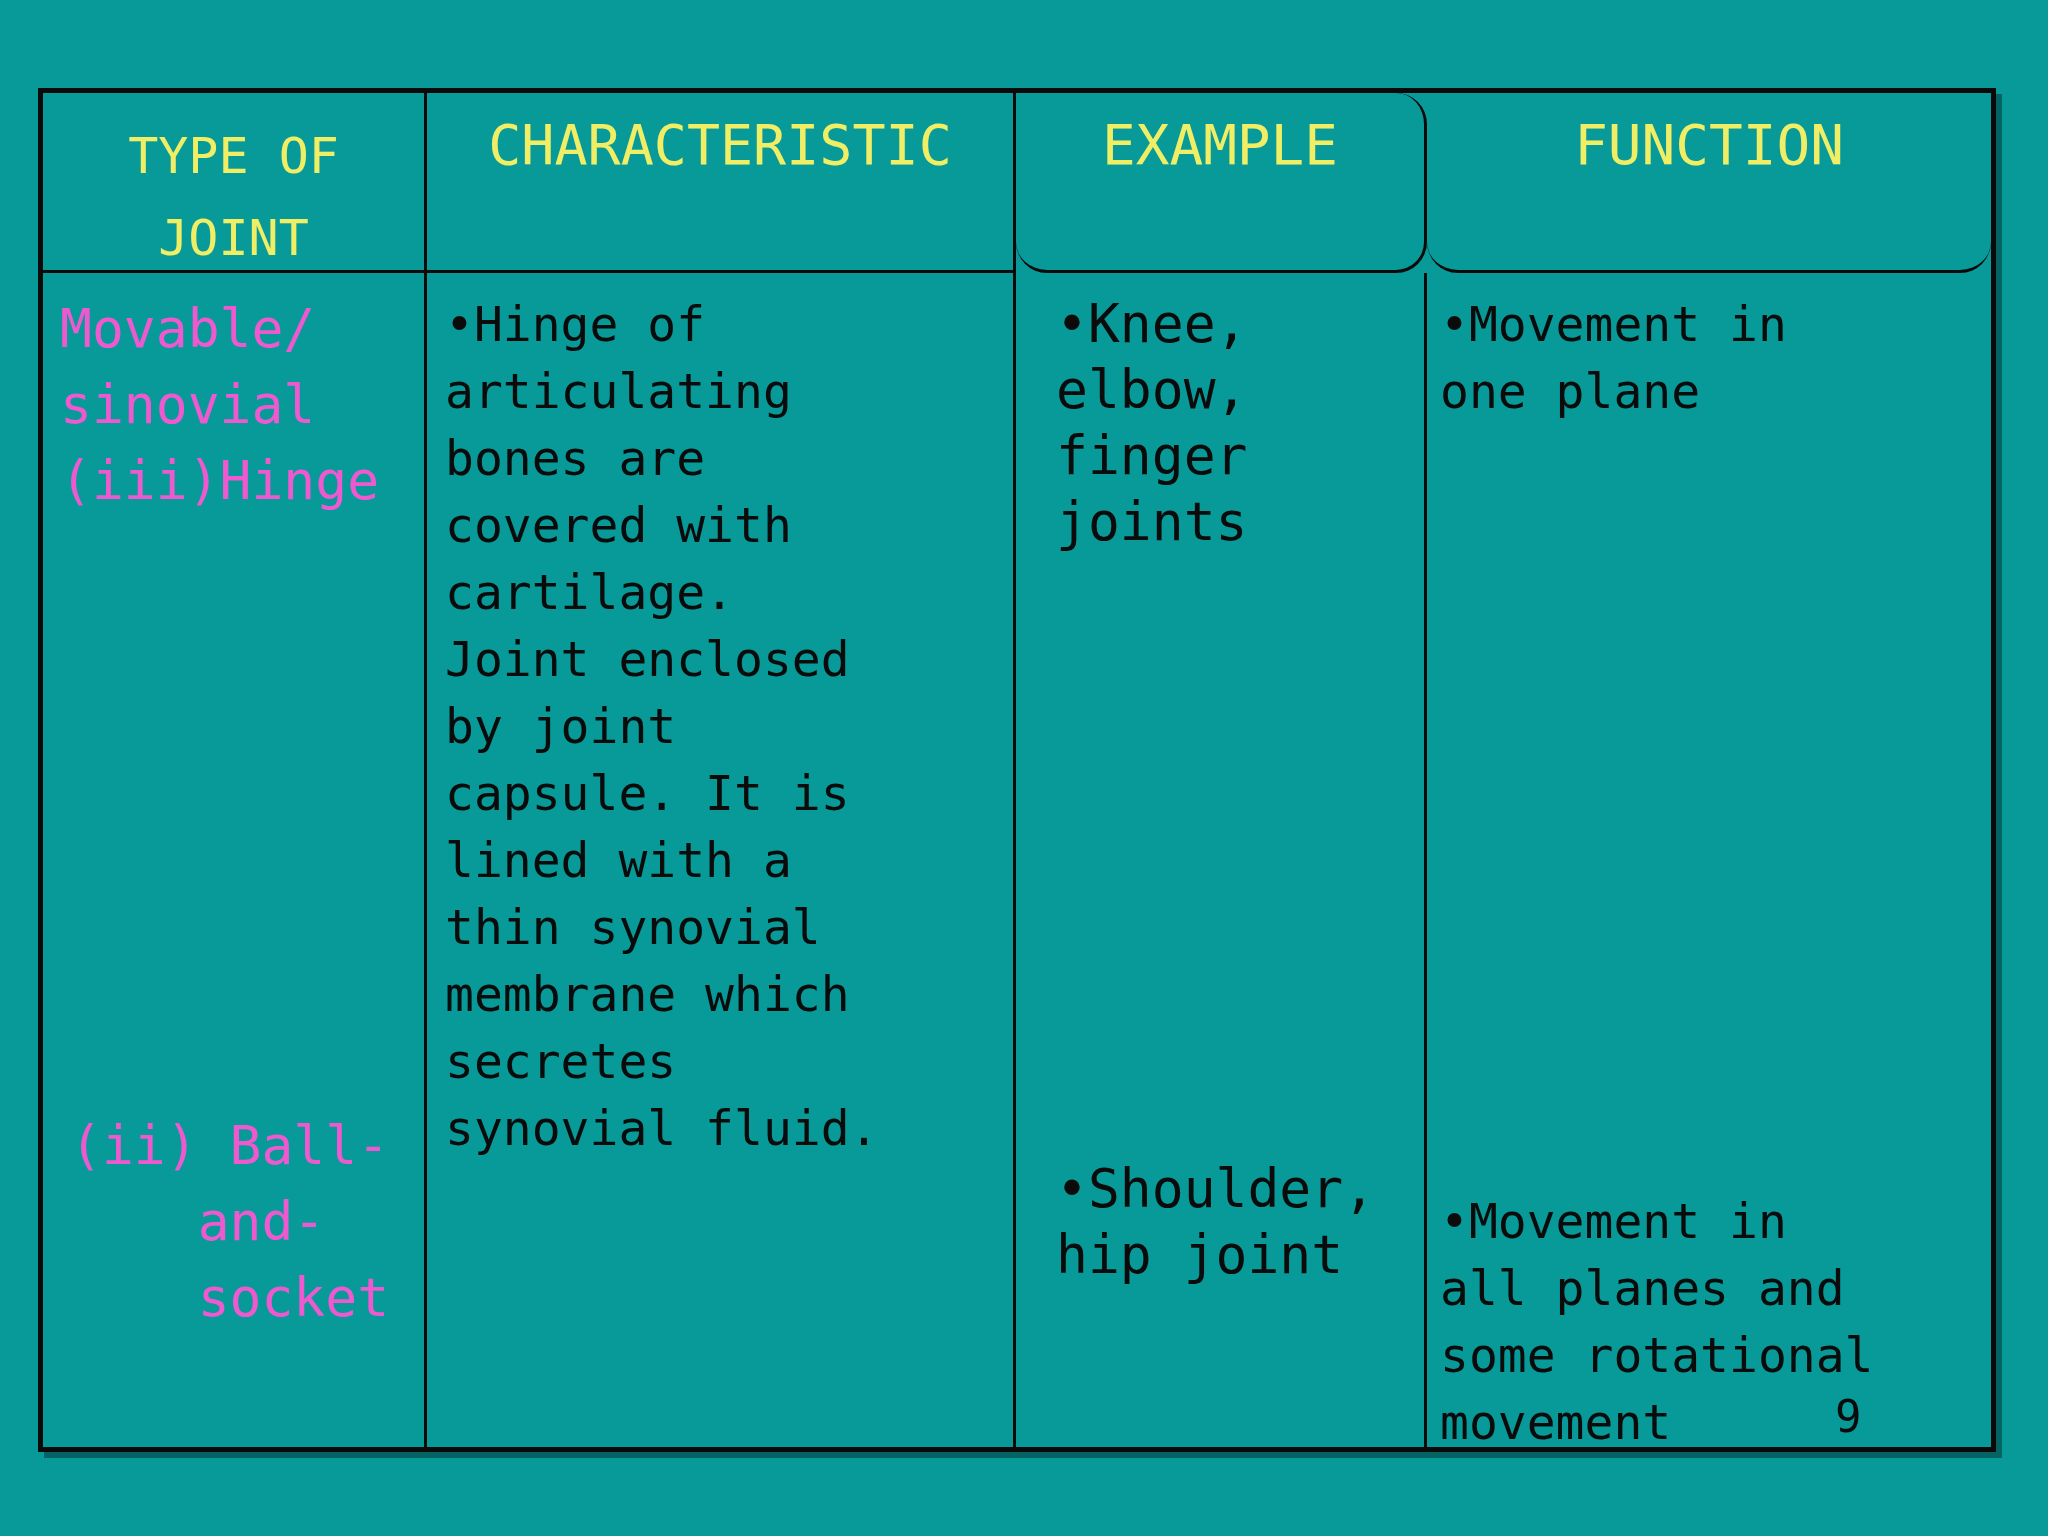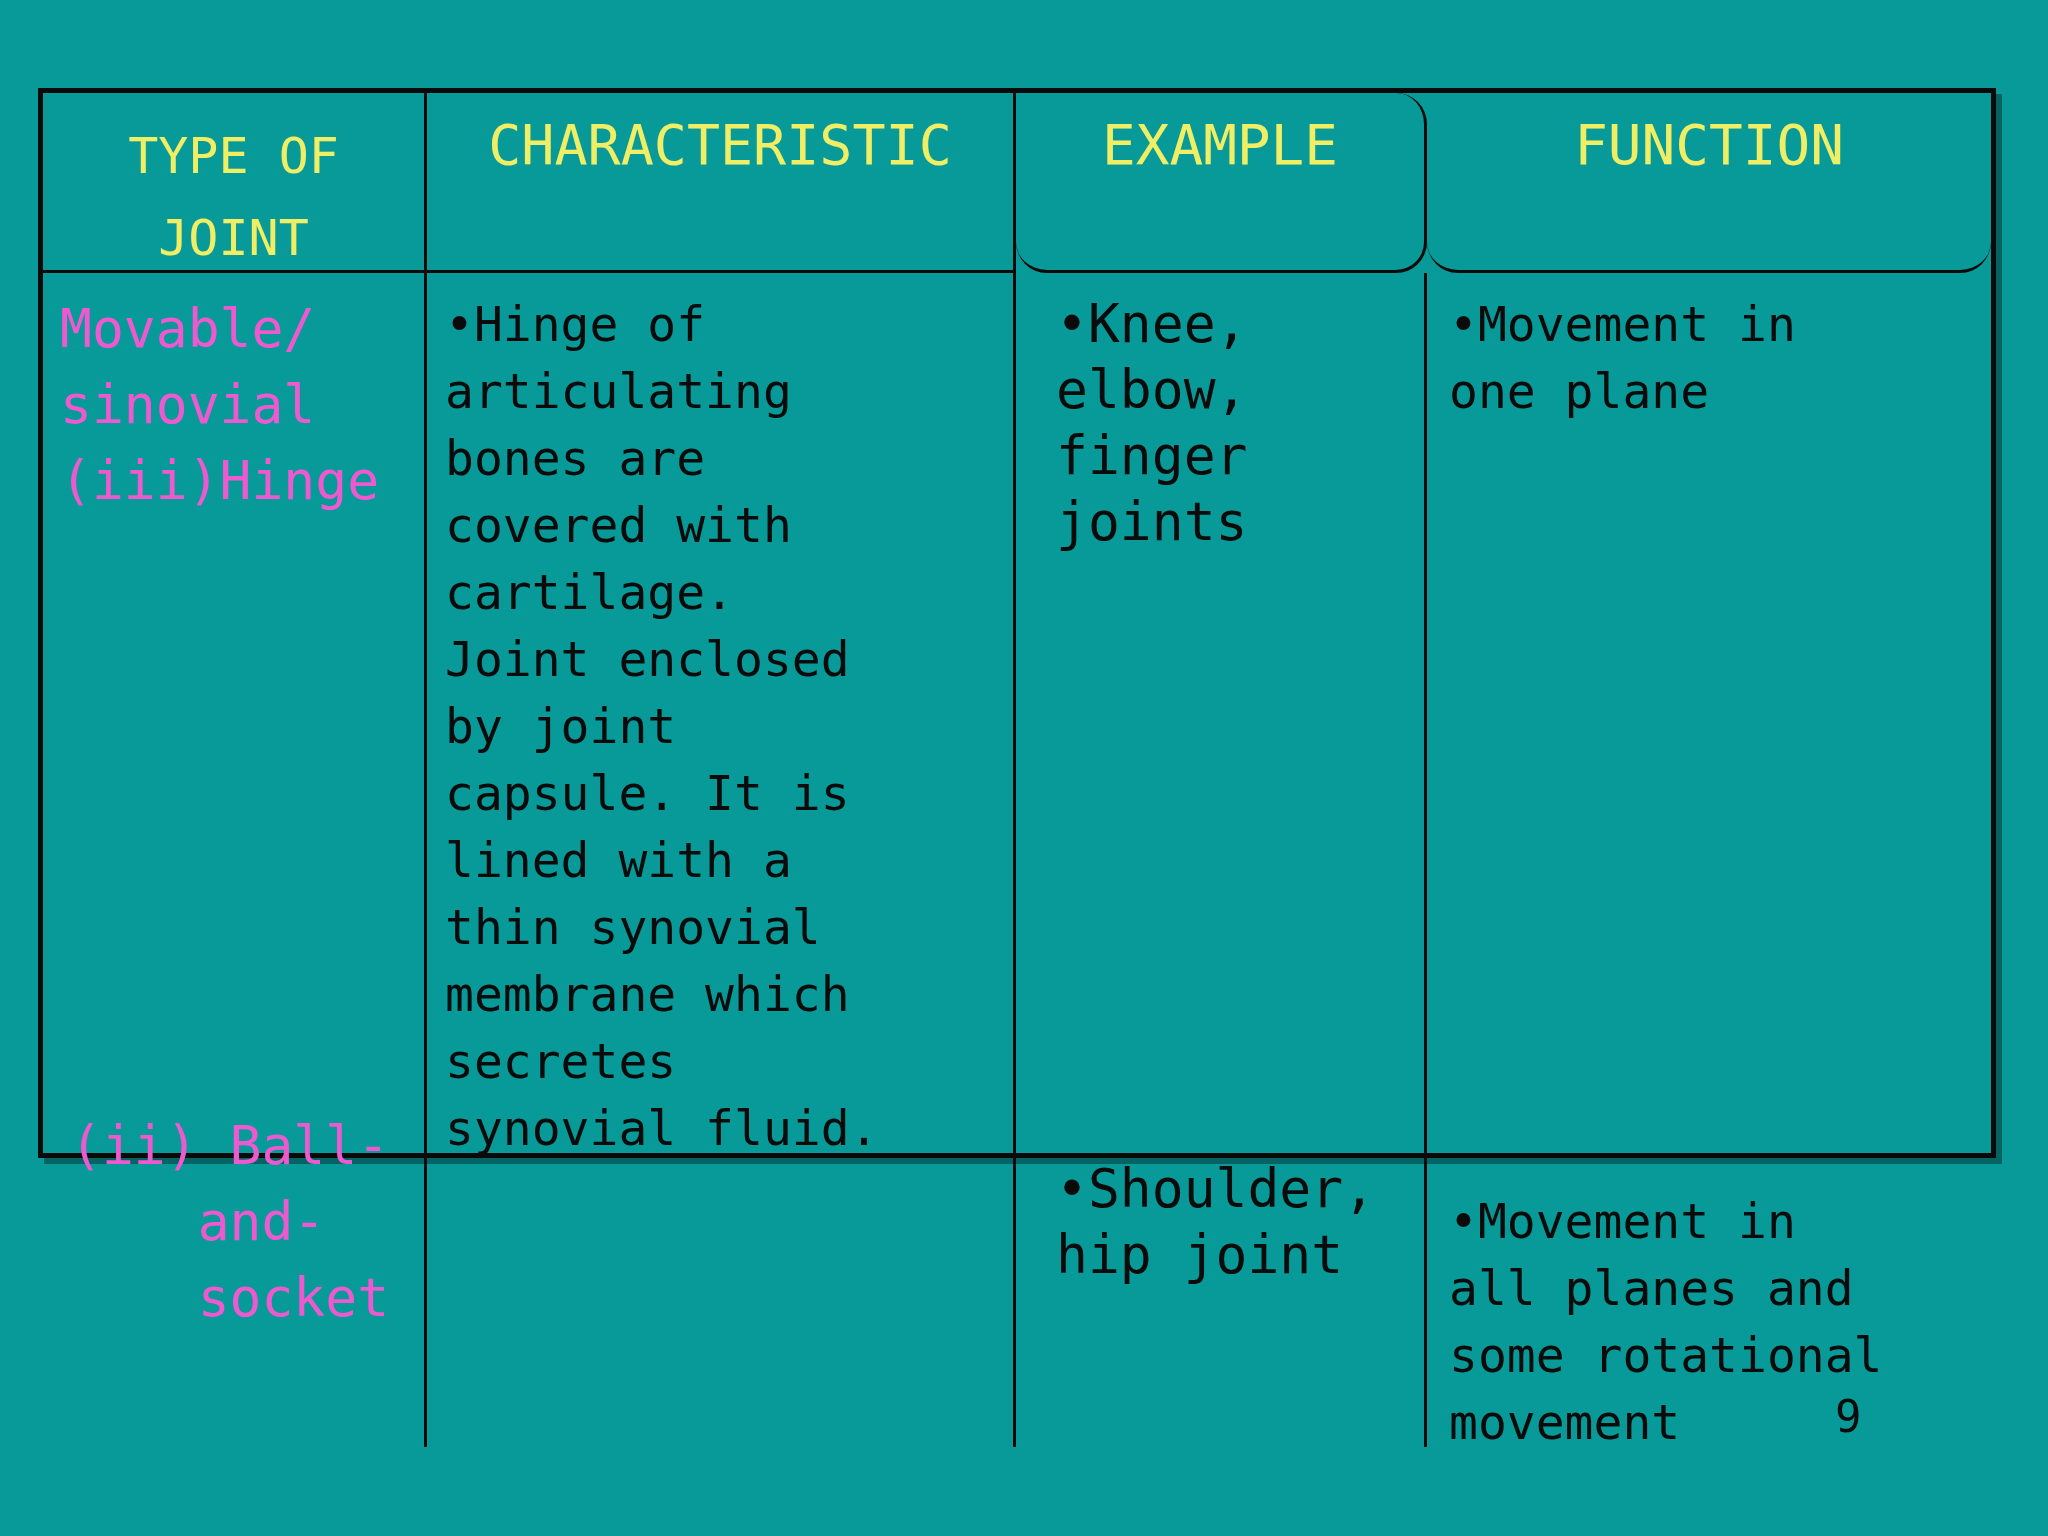--- a/index.html
+++ b/index.html
@@ -6,21 +6,21 @@
   body{
     width:2048px;height:1536px;
     background:#089a99;
     font-family:"DejaVu Sans Mono", monospace;
     overflow:hidden;
     position:relative;
   }
   .table{
     position:absolute;
     left:38px;top:88px;
-    width:1958px;height:1070px;
+    width:1958px;height:1364px;
     box-sizing:border-box;
     border:5px solid #0a0a0a;
     box-shadow:6px 6px 0 rgba(0,0,0,0.35);
     display:grid;
     grid-template-columns:384px 589px 411px 564px;
     grid-template-rows:180px 1174px;
   }
   .cell{
     box-sizing:border-box;
     position:relative;
@@ -39,21 +39,21 @@
   .hdr-ex,.hdr-fn{font-size:56px;line-height:60px;border-radius:31px;}
   .entry{
     white-space:pre;
     color:#0b0b0b;
   }
   .pink{color:#ee59d0;}
   .t-top{padding-top:18px;}
   .c1{font-size:53px;line-height:76px;padding-left:17px;}
   .c2{font-size:48px;line-height:67px;padding-left:18px;}
   .c3{font-size:53px;line-height:66px;padding-left:40px;}
-  .c4{font-size:48px;line-height:67px;padding-left:22px;}
+  .c4{font-size:48px;line-height:67px;padding-left:13px;}
   .abs{position:absolute;}
   .c1-bottom{top:835px;left:27px;padding-left:0;}
   .c3-bottom{top:883px;}
   .c4-bottom{top:915px;}
   .page-num{
     position:absolute;
     left:1835px;top:1392px;
     font-size:44px;line-height:50px;
     color:#0b0b0b;
   }

